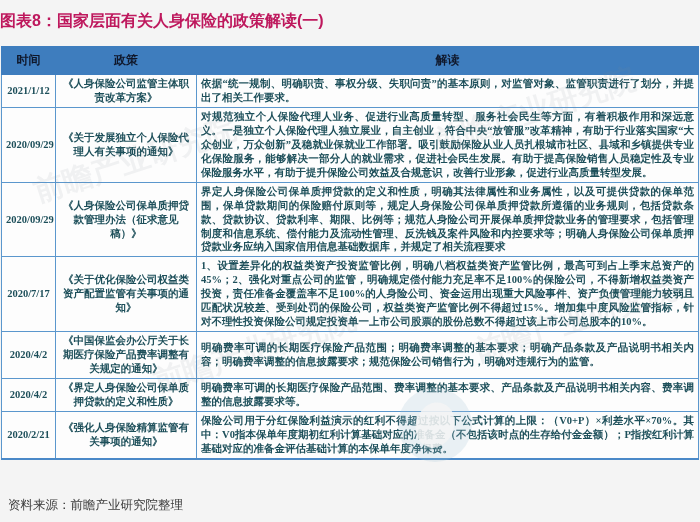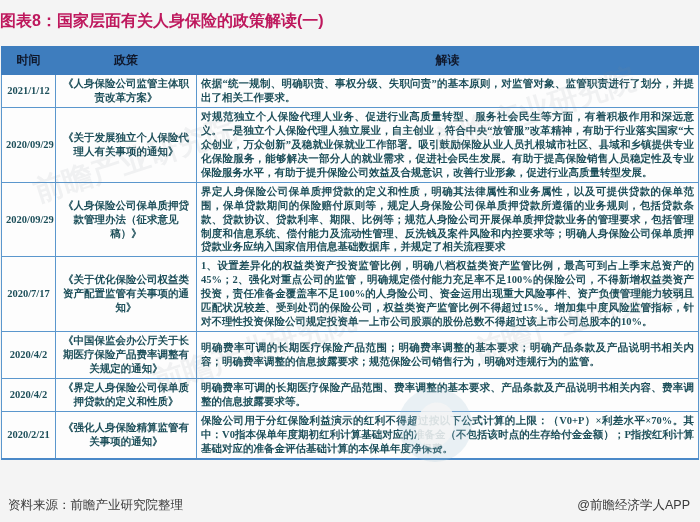--- a/index.html
+++ b/index.html
@@ -151,20 +151,19 @@
     <td class="cell-date">2020/2/21</td>
     <td class="cell-policy">《强化人身保险精算监管有关事项的通知》</td>
     <td class="cell-interp">保险公司用于分红保险利益演示的红利不得超过按以下公式计算的上限：（V0+P）×利差水平×70%。其中：V0指本保单年度期初红利计算基础对应的准备金（不包括该时点的生存给付金金额）；P指按红利计算基础对应的准备金评估基础计算的本保单年度净保费。</td>
   </tr>
       </tbody>
   </table>
 </div>
 
 <div class="page-footer">
   <span>资料来源：前瞻产业研究院整理</span>
-  <span>@前瞻经济学人APP</span>
 </div>
 
 <div class="watermark wm1">前瞻产业研究院</div>
 <div class="watermark wm2">前瞻产业研究院</div>
 <div class="watermark wm3">前瞻产业研究院</div>
 <div class="watermark wm4">前瞻产业研究院</div>
 <div class="watermark-logo"></div>
 
 </body></html>

